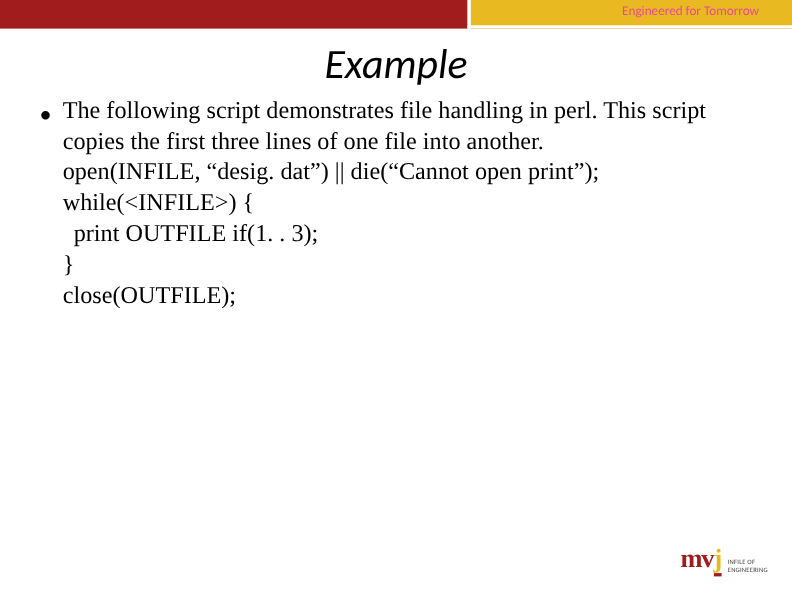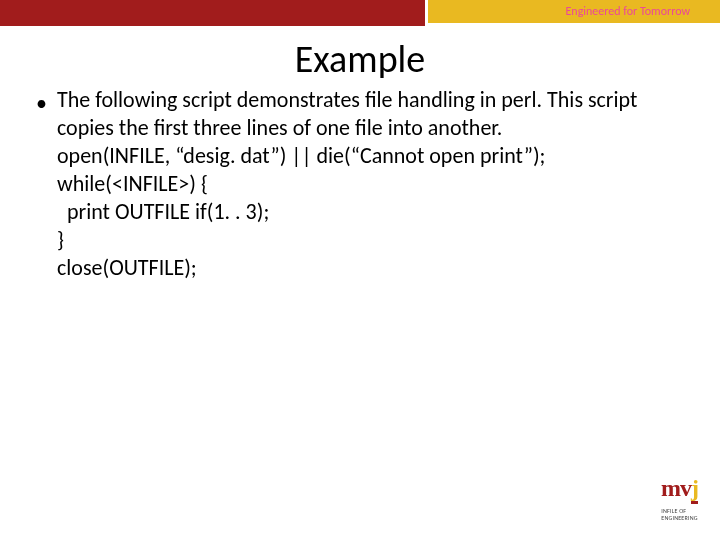--- a/index.html
+++ b/index.html
@@ -38,20 +38,21 @@
   }
   .title {
     position: absolute;
     top: 36px;
     left: 0;
     width: 100%;
     text-align: center;
     font-size: 38px;
     font-weight: 400;
     color: #000;
+    font-style: italic;
   }
   .content {
     position: absolute;
     top: 86px;
     left: 36px;
     right: 36px;
   }
   .bullet-row {
     display: flex;
     align-items: flex-start;
@@ -63,32 +64,32 @@
     color: #000;
     padding-top: 4px;
   }
   .body-text {
     font-size: 22px;
     line-height: 28px;
     color: #000;
   }
   .body-text div {
     white-space: nowrap;
+    font-family: Liberation Serif, serif;
   }
   .indent {
     padding-left: 10px;
   }
   .logo-wrap {
     position: absolute;
     bottom: 18px;
     right: 22px;
     display: flex;
-    align-items: center;
+    align-items: flex-end;
     gap: 6px;
-    flex-direction: column;
   }
   .logo-mark {
     font-family: Georgia, serif;
     font-weight: bold;
     font-size: 24px;
     letter-spacing: -1px;
   }
   .logo-mark .m { color: #a11c1c; }
   .logo-mark .v { color: #a11c1c; }
   .logo-mark .j { color: #e9b921; border-bottom: 3px solid #a11c1c; padding-bottom: 0; }

